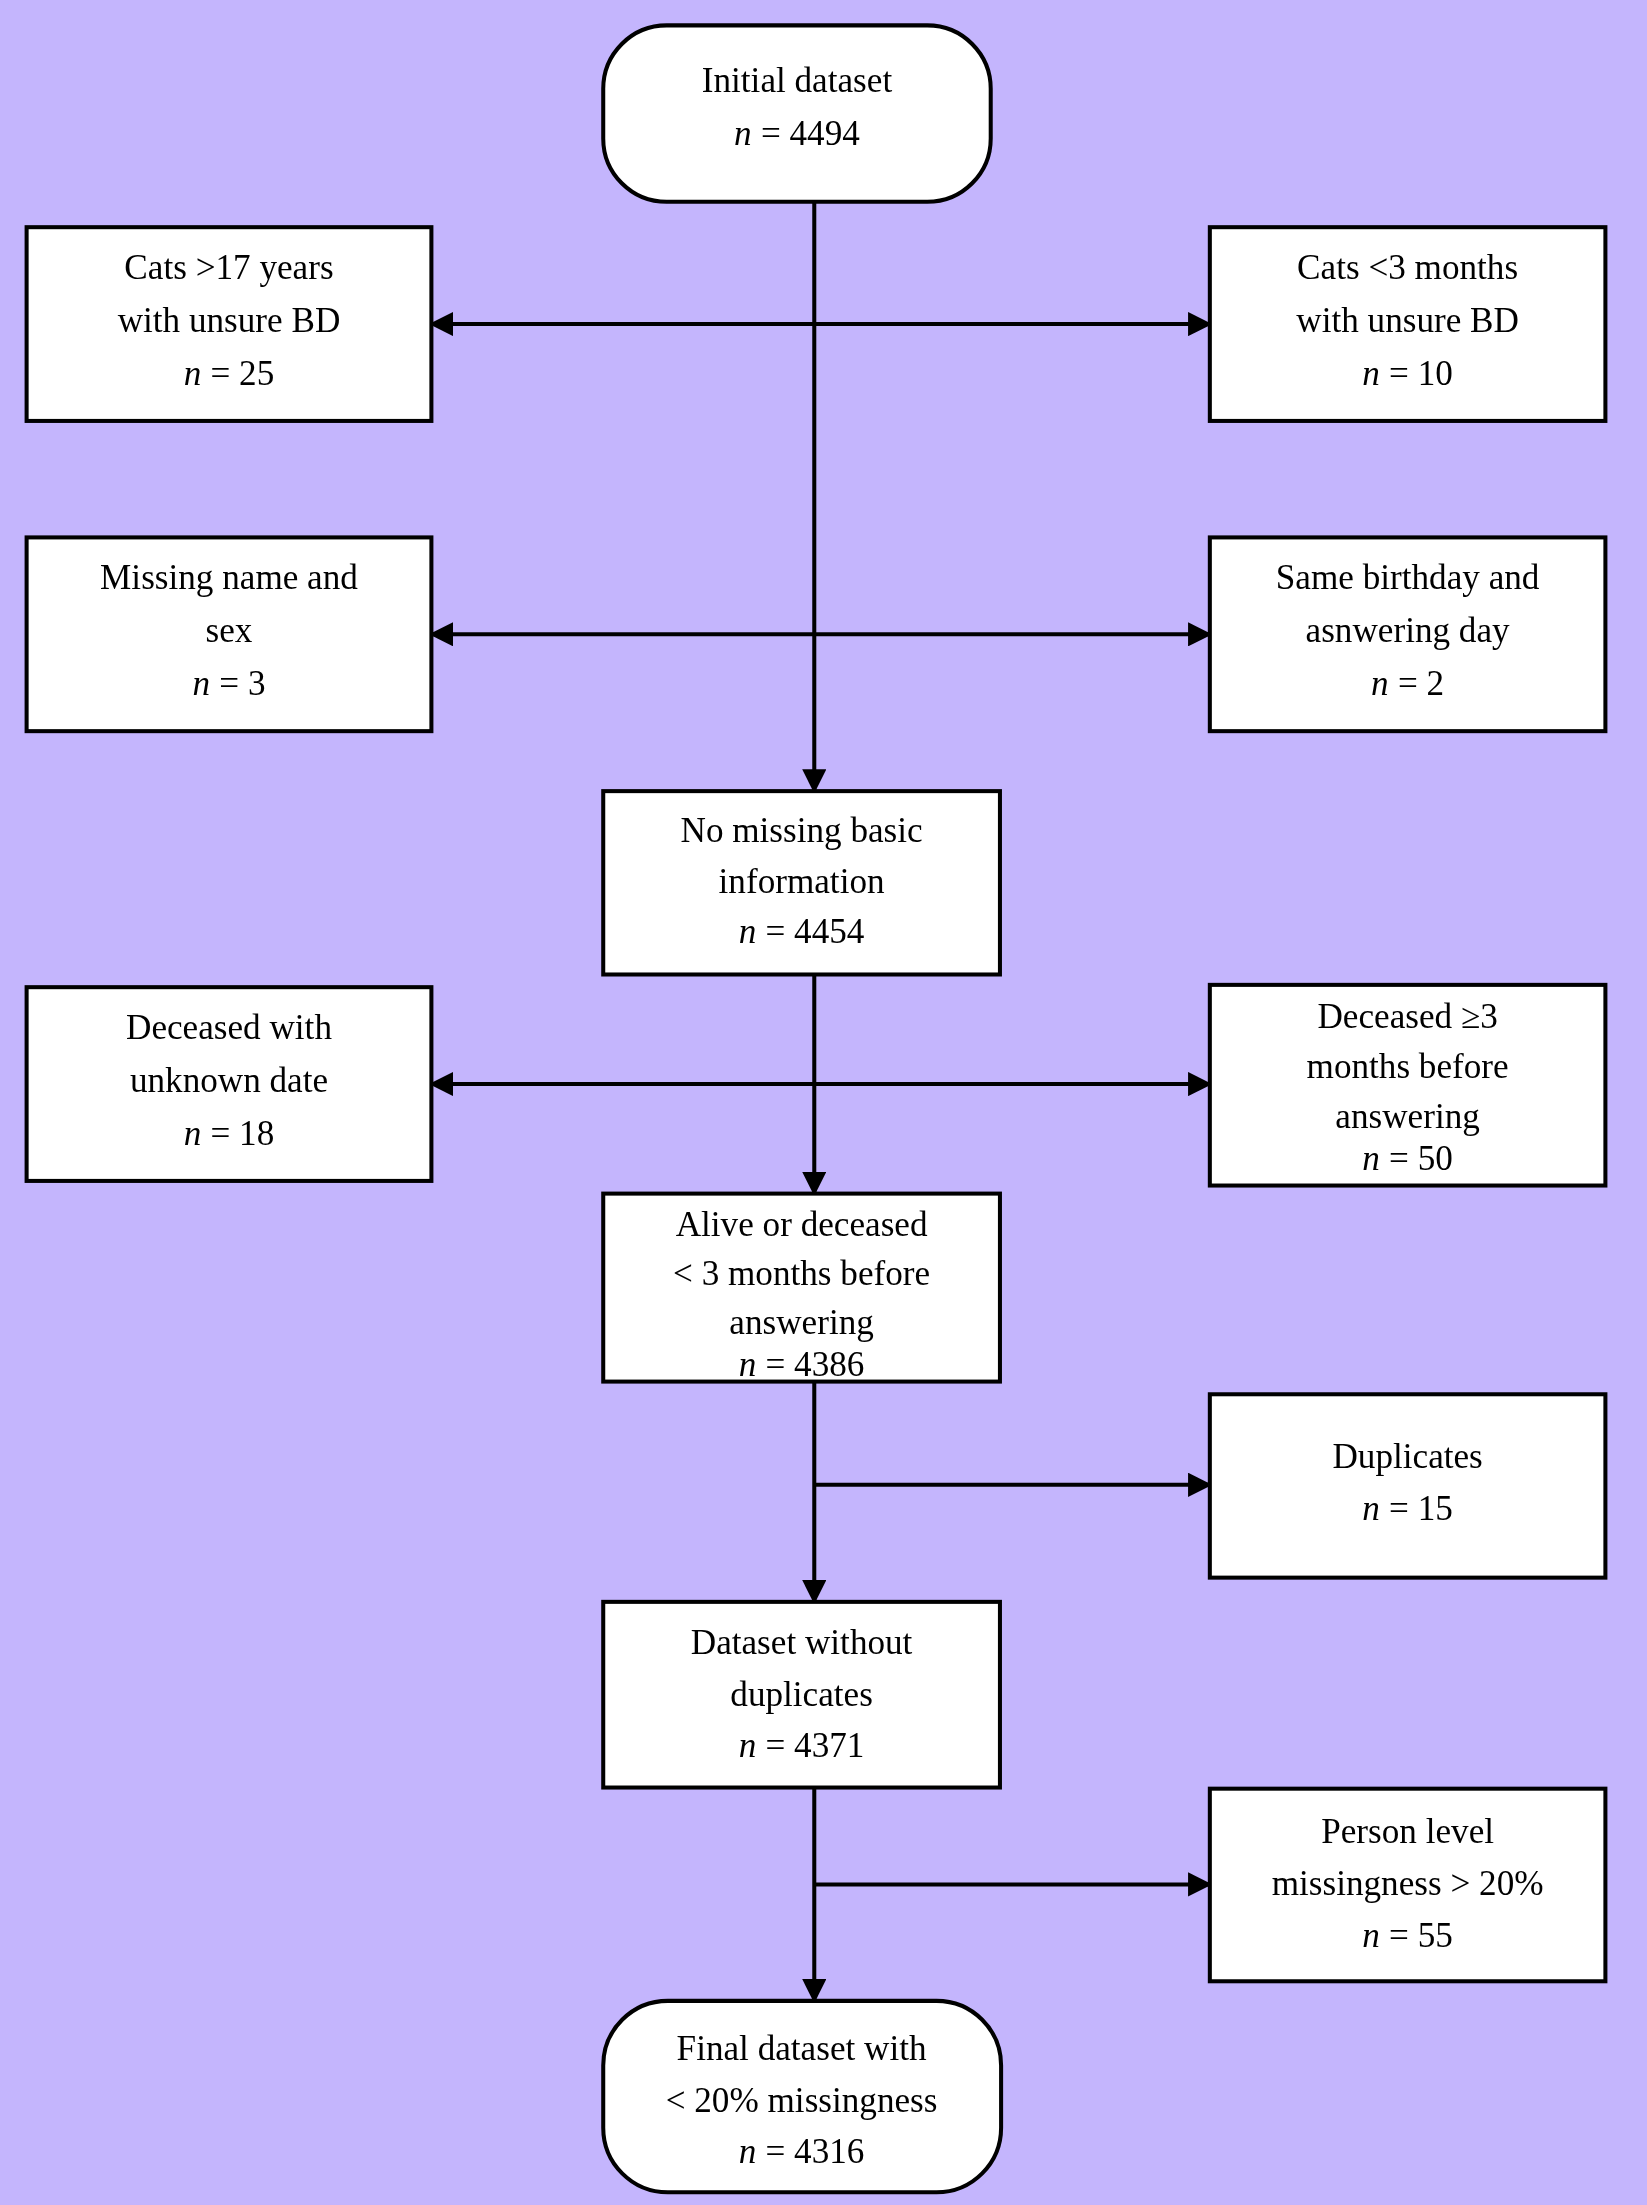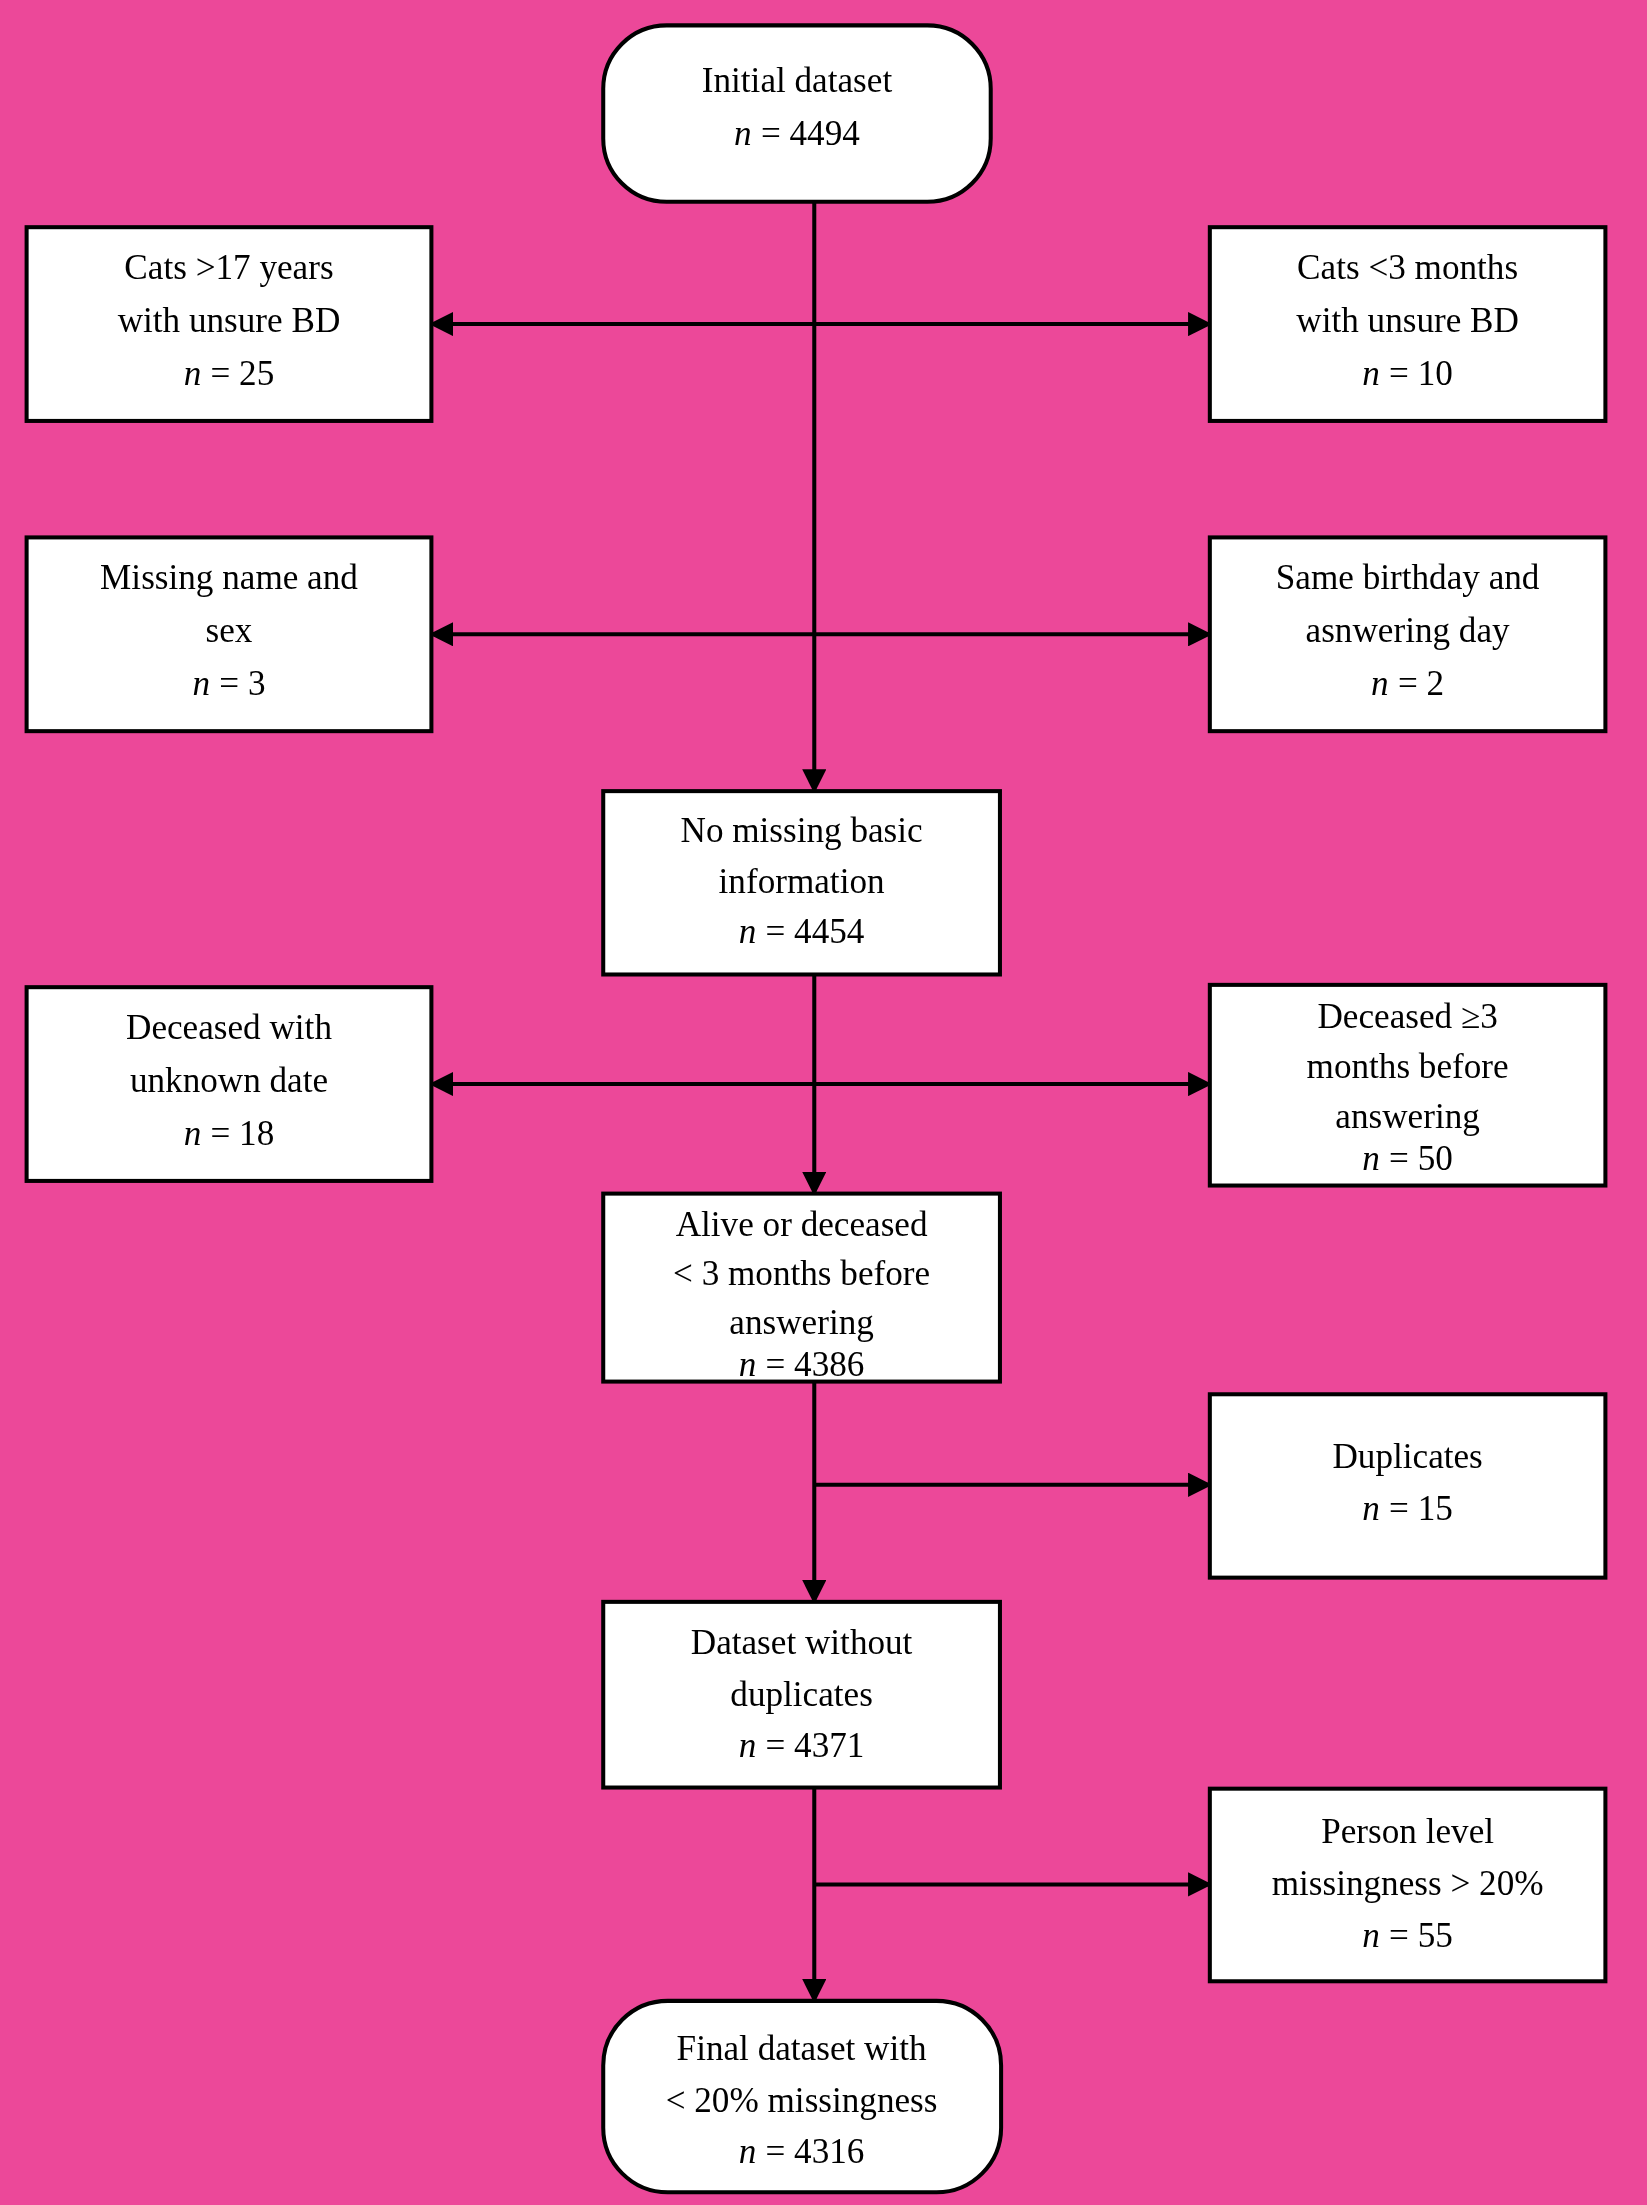--- a/index.html
+++ b/index.html
@@ -7,21 +7,21 @@
     padding: 0;
     background: #ffffff;
   }
   body {
     font-family: "Liberation Serif", "DejaVu Serif", serif;
   }
   #flowchart-root {
     position: relative;
     width: 1647px;
     height: 2205px;
-    background: #ec4899;
+    background: #c4b5fd;
     overflow: hidden;
   }
   svg.chart-canvas {
     position: absolute;
     top: 0;
     left: 0;
     width: 1647px;
     height: 2205px;
     display: block;
   }

